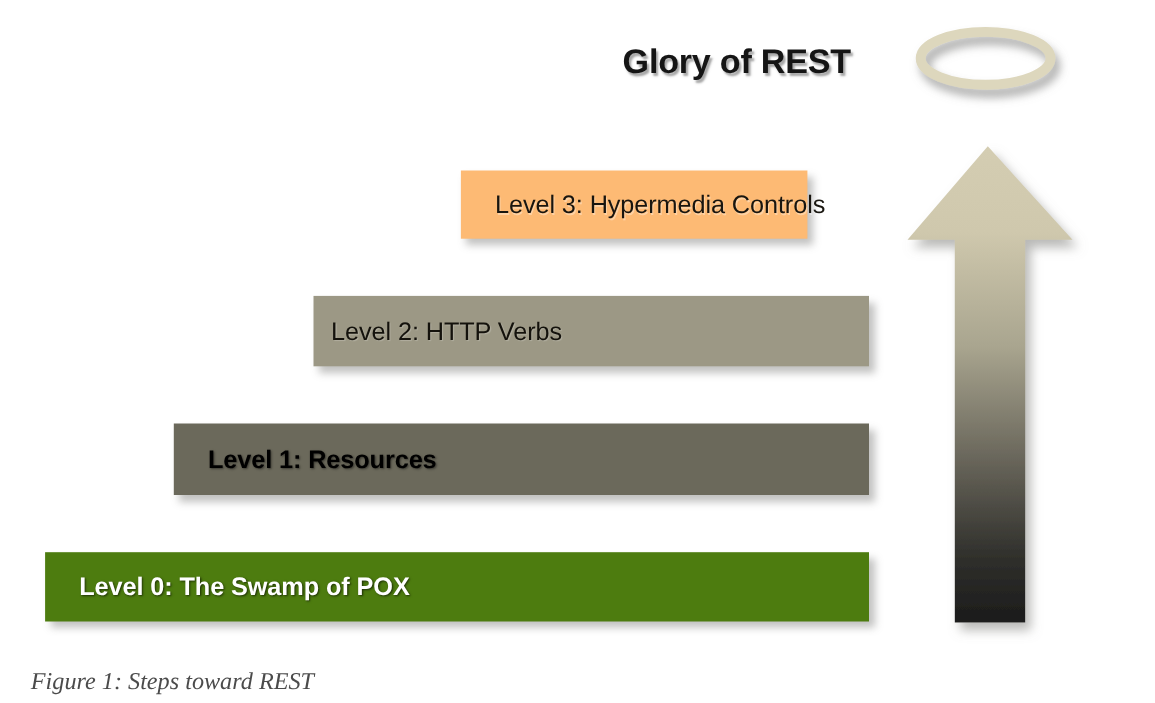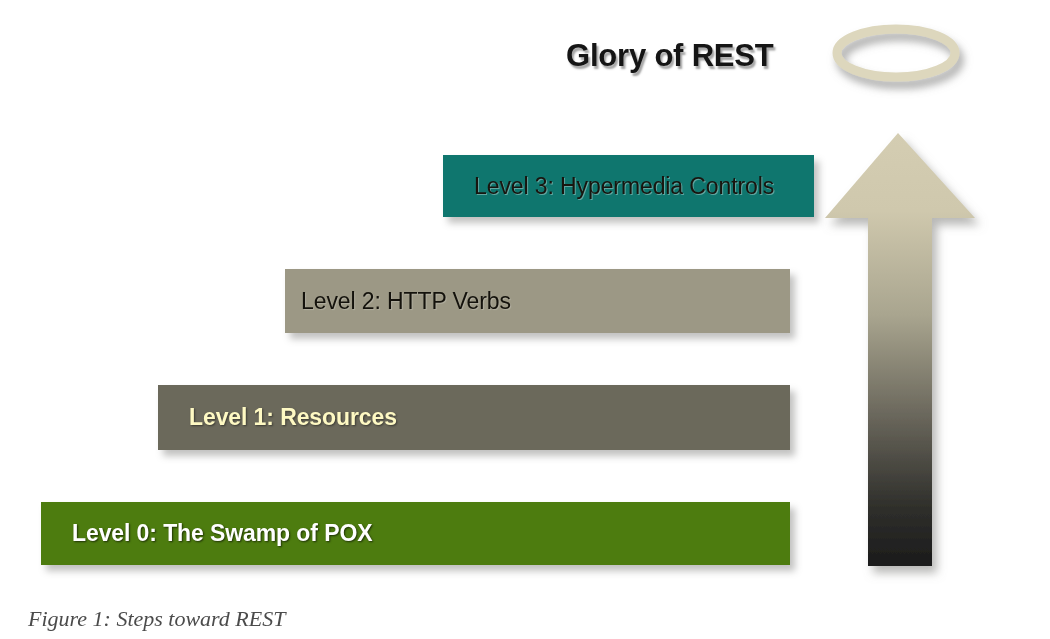--- a/index.html
+++ b/index.html
@@ -65,23 +65,22 @@
   }
   .level-bar .bar-label {
     font-family: "Liberation Sans", sans-serif;
     font-size: 23px;
     font-weight: normal;
     letter-spacing: -0.1px;
     white-space: nowrap;
   }
 
   .level-bar.lvl3 {
-    left: 419px; top: 155px; width: 371px; height: 62px;
-    background: #0f766e;
-    margin-left: 24px;
+    left: 419px; top: 155px; width: 315px; height: 62px;
+    background: #fdba74;
   }
   .level-bar.lvl3 .bar-label {
     color: #18150f;
     text-shadow: 1px 1px 0 rgba(255,255,255,0.35);
   }
 
   .level-bar.lvl2 {
     left: 285px; top: 269px; width: 505px; height: 64px;
     background: #9c9885;
     padding-left: 16px;
@@ -89,21 +88,21 @@
   .level-bar.lvl2 .bar-label {
     color: #14120c;
     text-shadow: 1px 1px 1px rgba(255,255,255,0.22);
   }
 
   .level-bar.lvl1 {
     left: 158px; top: 385px; width: 632px; height: 65px;
     background: #6b695b;
   }
   .level-bar.lvl1 .bar-label {
-    color: #fef9c3;
+    color: #000000;
     font-weight: bold;
     text-shadow: 1px 1px 2px rgba(0,0,0,0.45);
   }
 
   .level-bar.lvl0 {
     left: 41px; top: 502px; width: 749px; height: 63px;
     background: #4d7c0f;
   }
   .level-bar.lvl0 .bar-label {
     color: #ffffff;

